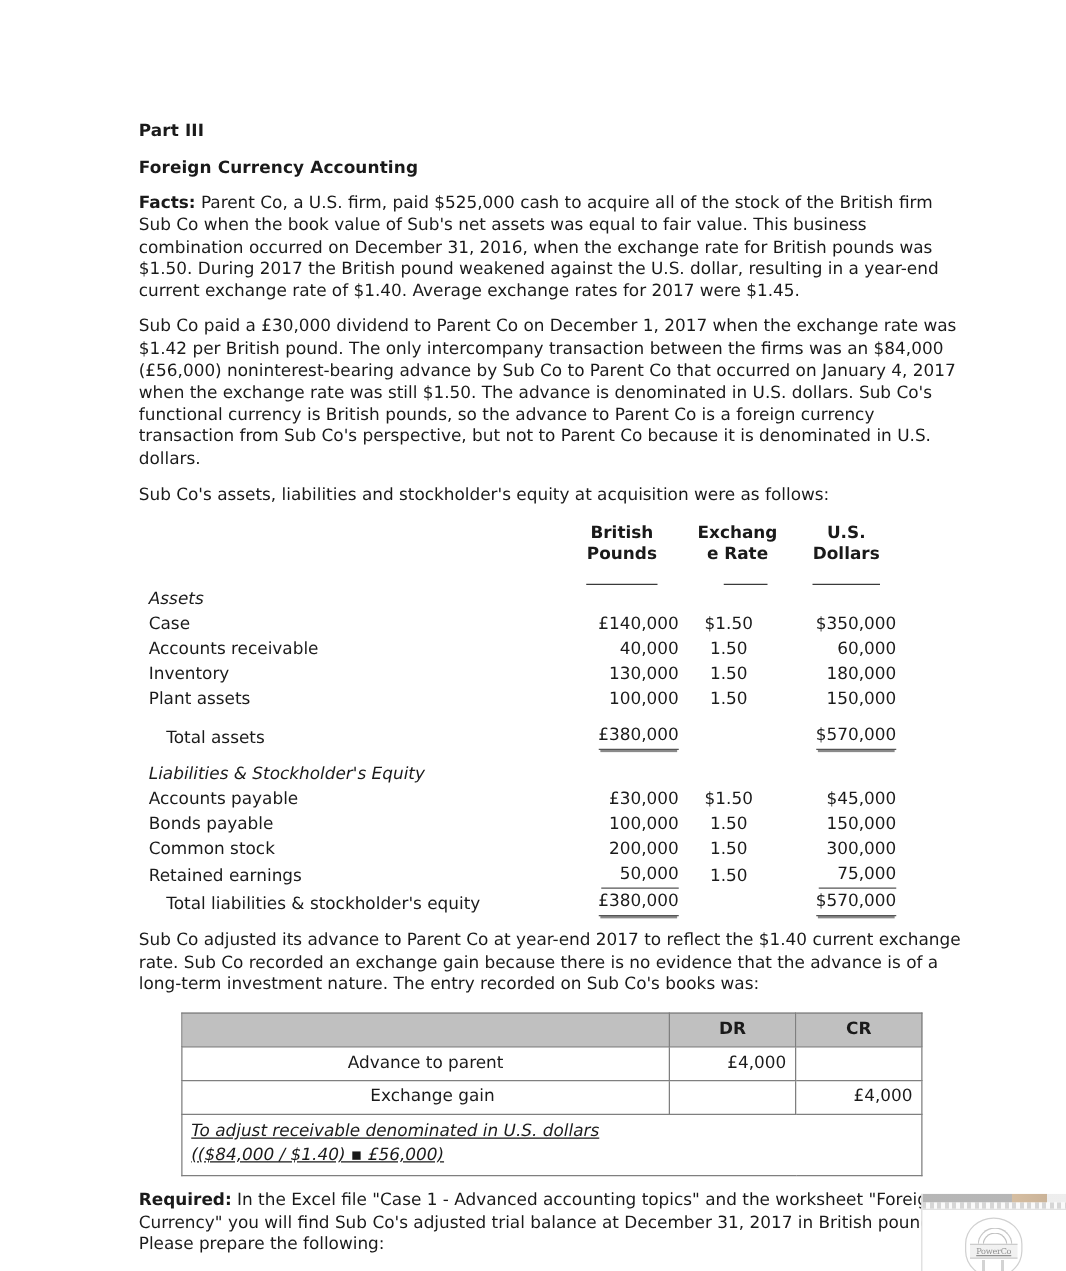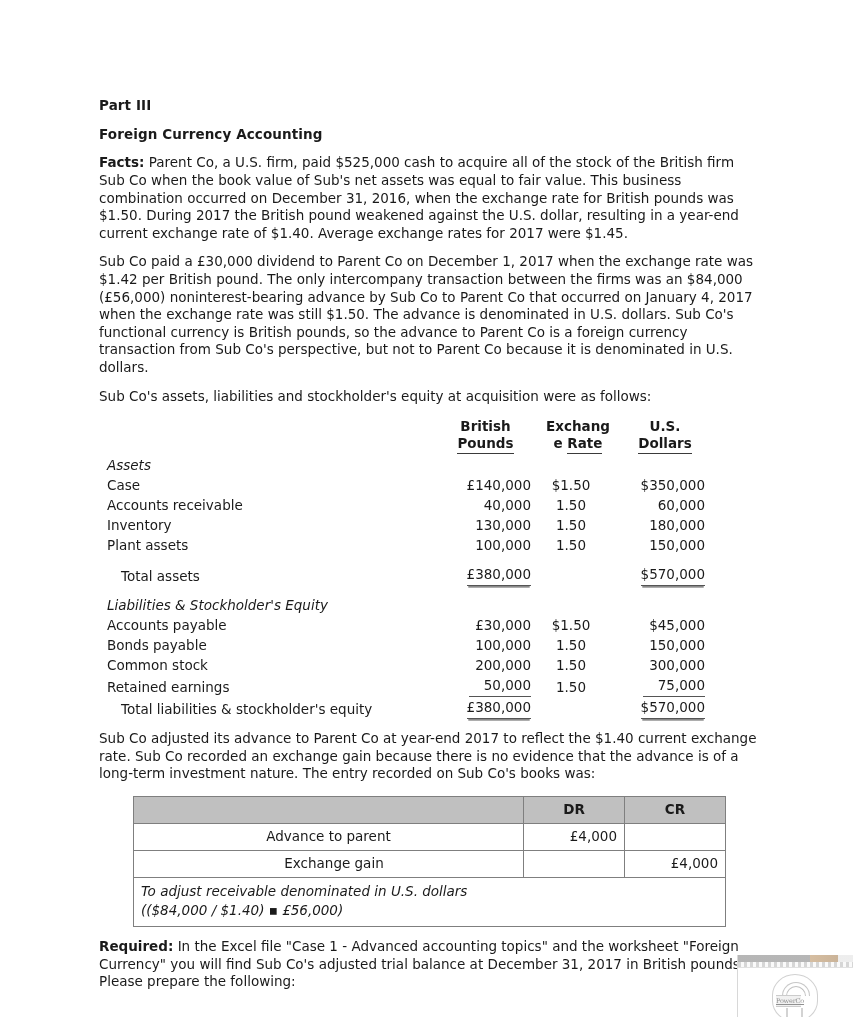--- a/index.html
+++ b/index.html
@@ -12,21 +12,21 @@
     width: 853px;
     height: 1017px;
     position: relative;
     font-family: "DejaVu Sans", "Liberation Sans", sans-serif;
     color: #1a1a1a;
     overflow: hidden;
   }
 
   .page {
     position: absolute;
-    left: 99px;
+    left: 111px;
     top: 96px;
     width: 665px;
   }
 
   
   .heading {
     font-size: 13.5px;
     font-weight: bold;
     line-height: 1.35;
     margin: 0 0 11px 0;
@@ -69,21 +69,21 @@
     font-size: 13.5px;
     line-height: 17px;
     padding-bottom: 1px;
     vertical-align: bottom;
   }
   .fin th.colhead .l1 { display: block; }
   .fin th.colhead .l2 { display: block; }
   .fin th.colhead .ul {
     border-bottom: 1.4px solid #3a3a3a;
     display: inline-block;
-    padding-bottom: 1px;
+    padding-bottom: 15px;
   }
 
   .fin td.label { text-align: left; padding-left: 8px; margin-left: 32px; }
   .fin td.label.italic { font-style: italic; }
   .fin td.label.indent { padding-left: 22px; }
   .fin td.num { text-align: right; padding-right: 6px; }
   .fin td.rate { text-align: center; padding-right: 14px; }
 
   .fin td.num .v {
     display: inline-block;
@@ -131,21 +131,21 @@
   .je td.amt { text-align: right; margin-top: 28px; }
   .je td.desc { text-align: center; }
   .je td.desc.indent { padding-left: 18px; }
   .je td.memo {
     font-style: italic;
     text-align: left;
     padding-top: 4px;
     padding-bottom: 6px;
     line-height: 19px;
   }
-  .je td.memo .ln { display: block; }
+  .je td.memo .ln { display: block; text-decoration: underline; }
 
   
   .thumb {
     position: absolute;
     left: 737px;
     top: 955px;
     width: 116px;
     height: 62px;
     background: #ffffff;
     overflow: hidden;
@@ -196,21 +196,21 @@
     width: 18px;
     height: 9px;
     border: 1.2px solid #b5b5b5;
     border-bottom: none;
     border-radius: 18px 18px 0 0;
   }
   .thumb .logo .band {
     position: absolute;
     left: 3px;
     top: 20px;
-    width: 25px;
+    width: 38px;
     height: 10px;
     background: #efefef;
     border-top: 1px solid #c4c4c4;
     border-bottom: 1px solid #c4c4c4;
     font-size: 6.5px;
     line-height: 10px;
     text-align: center;
     color: #7d7d7d;
     font-family: "DejaVu Serif", serif;
     letter-spacing: -0.2px;

